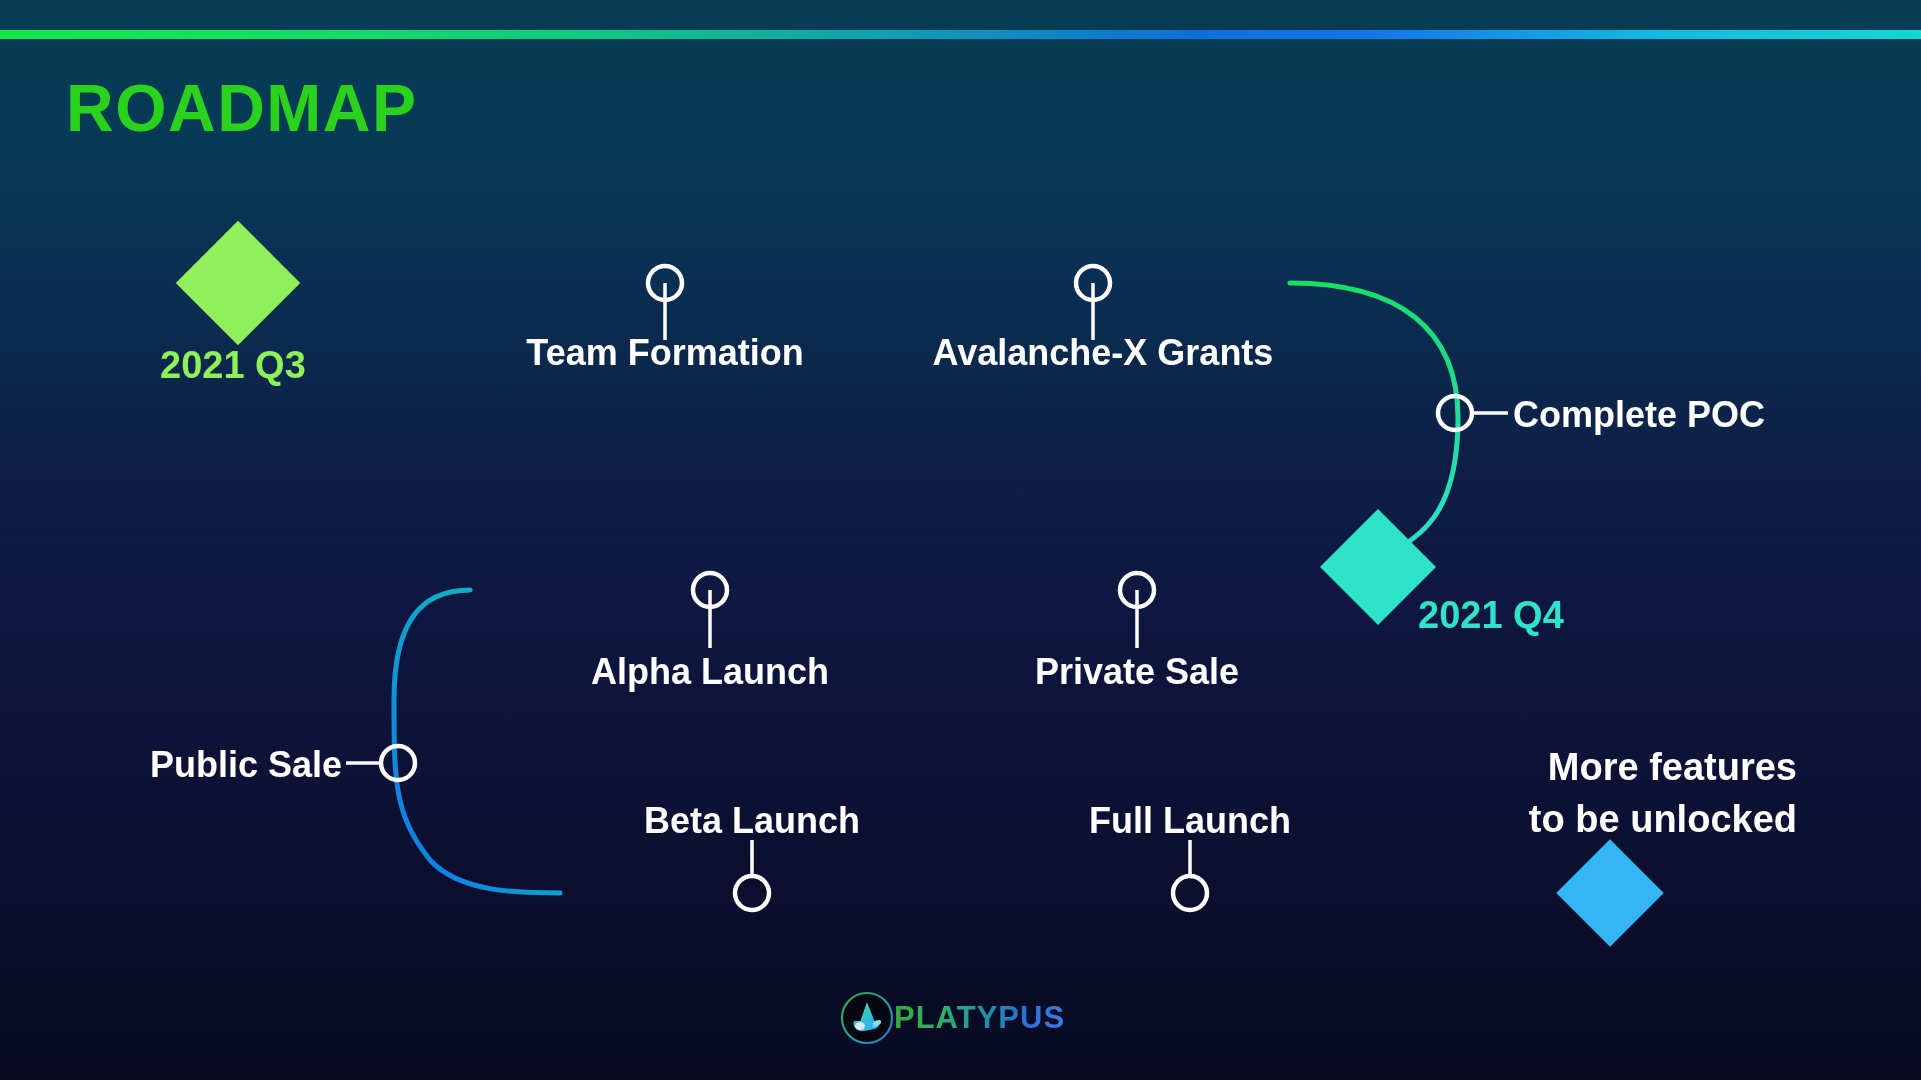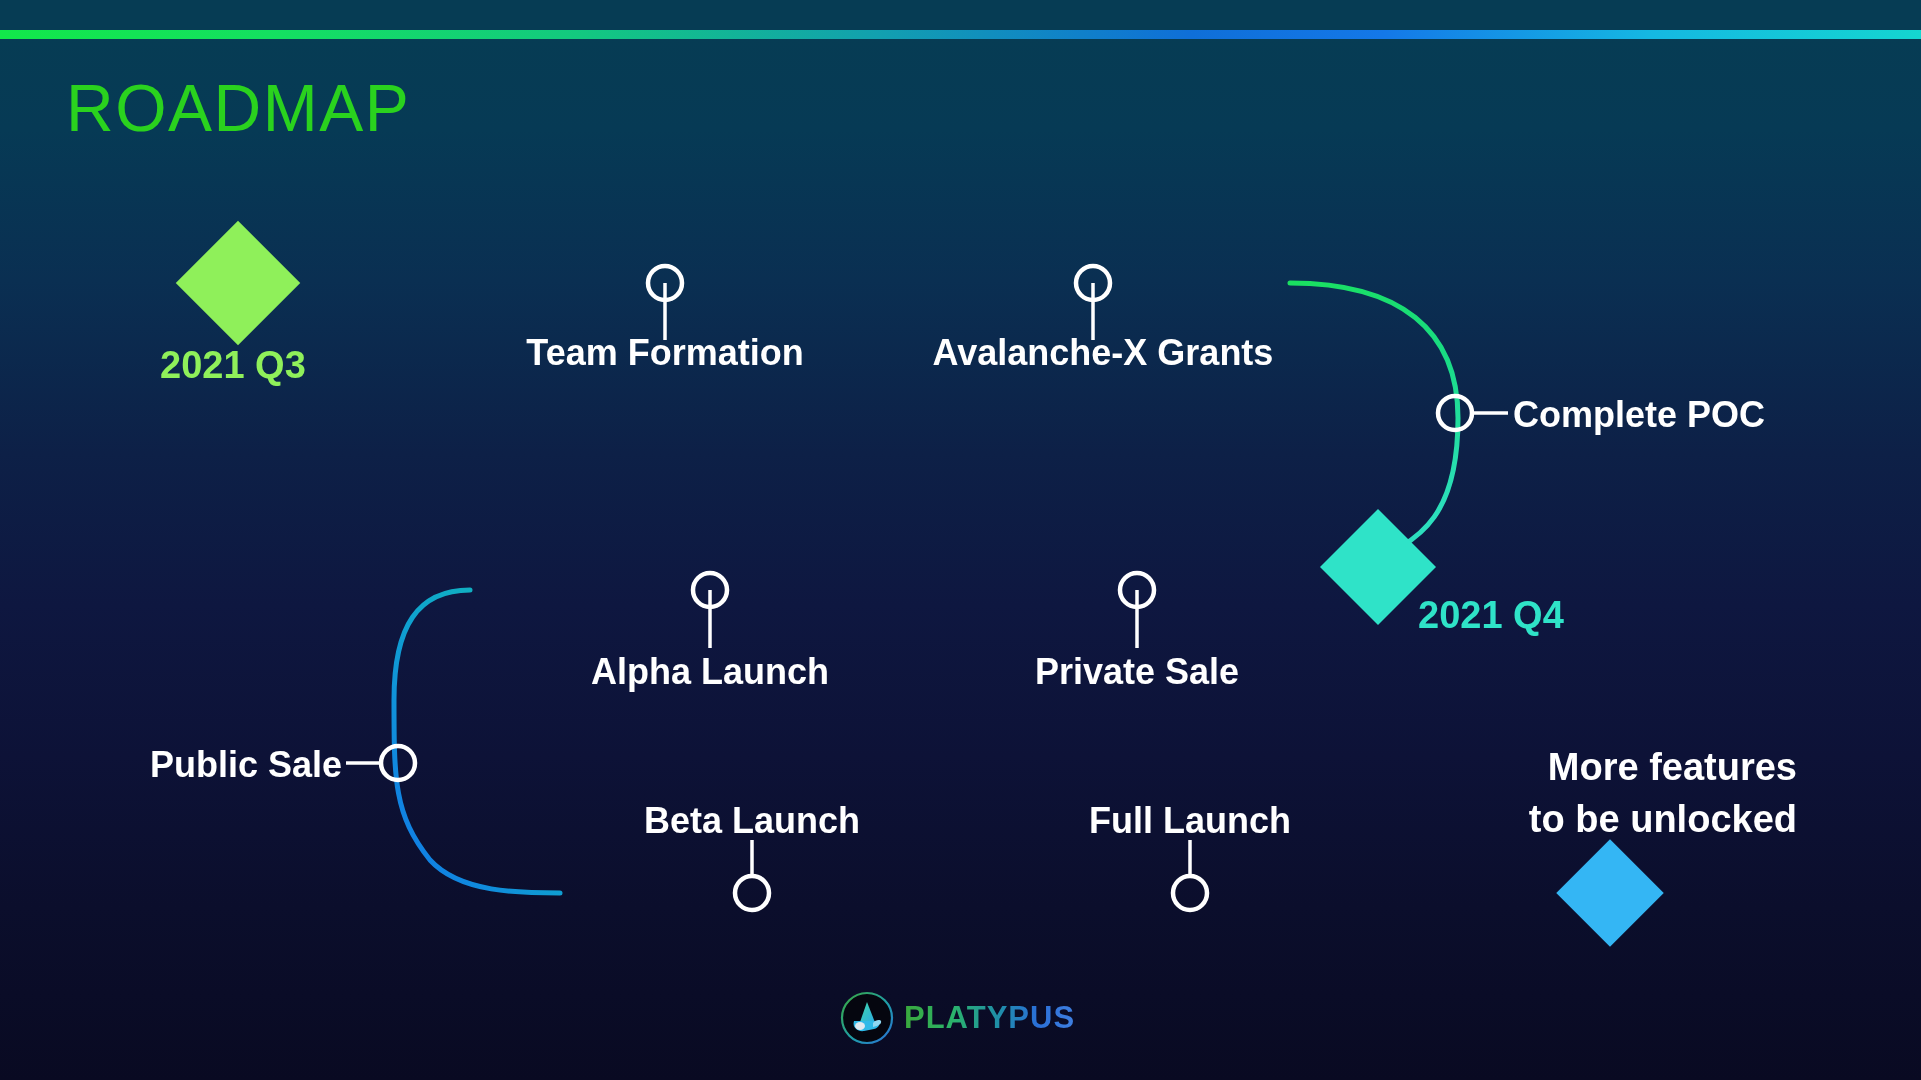--- a/index.html
+++ b/index.html
@@ -35,21 +35,21 @@
         #129fb0 46%,
         #0f6fd8 62%,
         #1478e8 72%,
         #15b8e2 86%,
         #14d6d0 100%);
   }
   #title {
     position: absolute;
     left: 66px; top: 70px;
     font-size: 66px;
-    font-weight: normal;
+    font-weight: bold;
     letter-spacing: 1.5px;
     color: #2ad21e;
     font-family: "Liberation Sans", sans-serif;
   }
   svg#road {
     position: absolute;
     left: 0; top: 0;
     width: 1921px; height: 1080px;
   }
   .node-label {
@@ -62,21 +62,20 @@
     font-family: "Liberation Sans", sans-serif;
     font-weight: bold;
     font-size: 38px;
   }
   #logo {
     position: absolute;
     left: 840px; top: 990px;
     width: 250px; height: 56px;
     display: flex;
     align-items: center;
-    gap: 10px;
   }
   #logo-badge { width: 54px; height: 54px; flex: 0 0 auto; }
   #logo-word {
     font-size: 31px;
     font-weight: bold;
     letter-spacing: 1px;
     background: linear-gradient(90deg, #3aa83c 0%, #2bb36a 28%, #1f8fa8 55%, #2a6fd8 78%, #3f7fe0 100%);
     -webkit-background-clip: text;
     background-clip: text;
     color: transparent;

